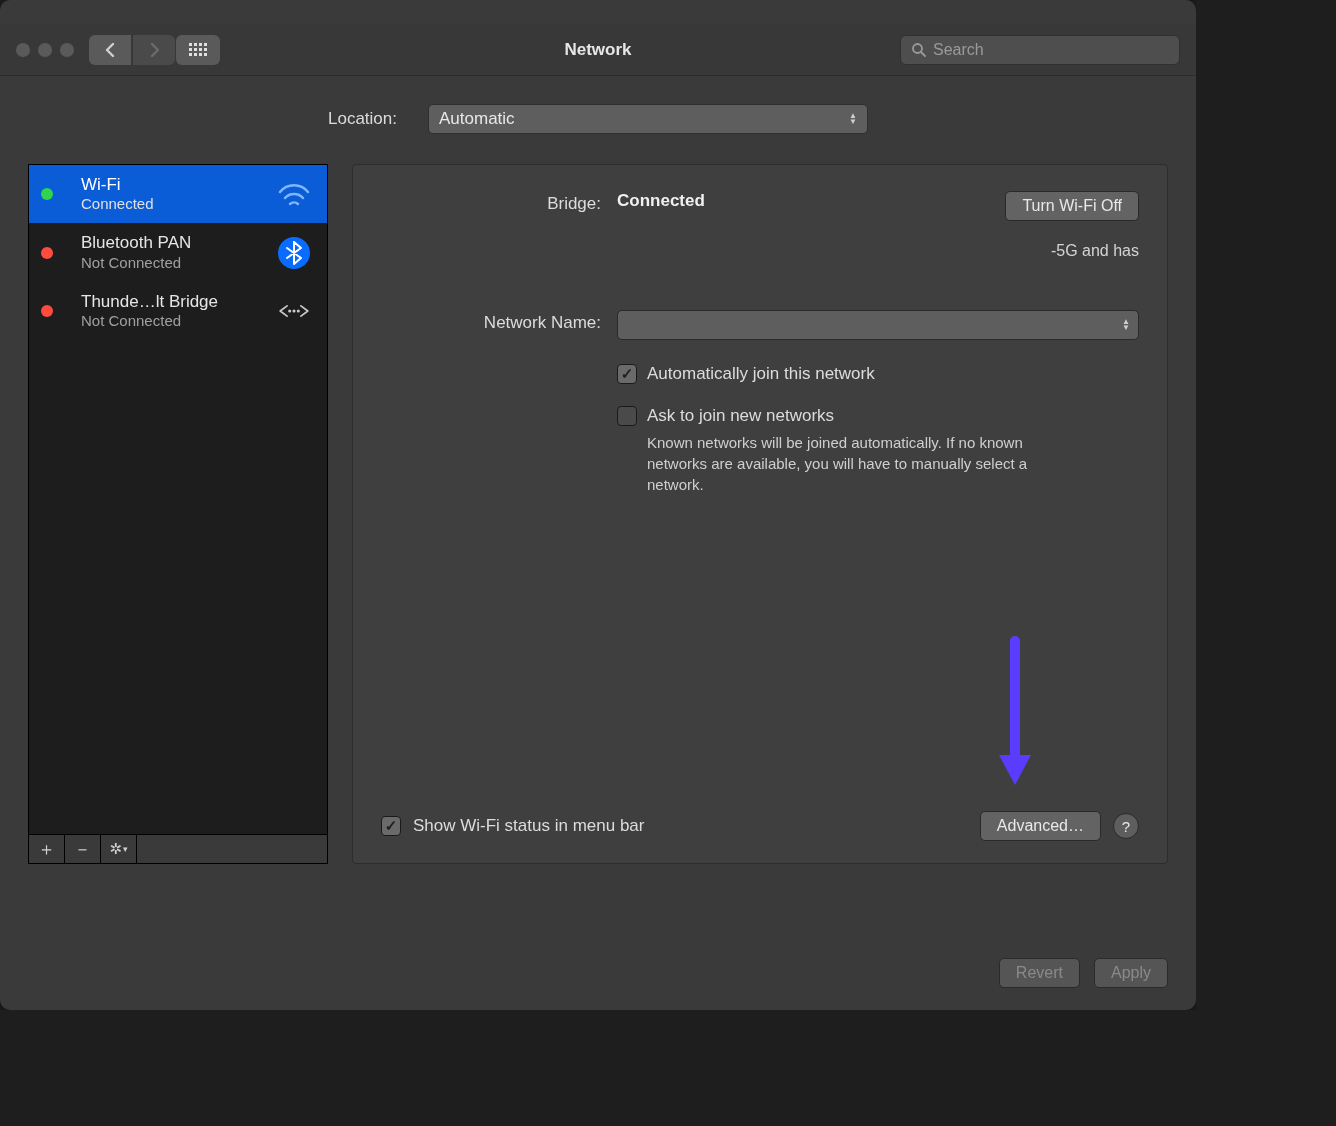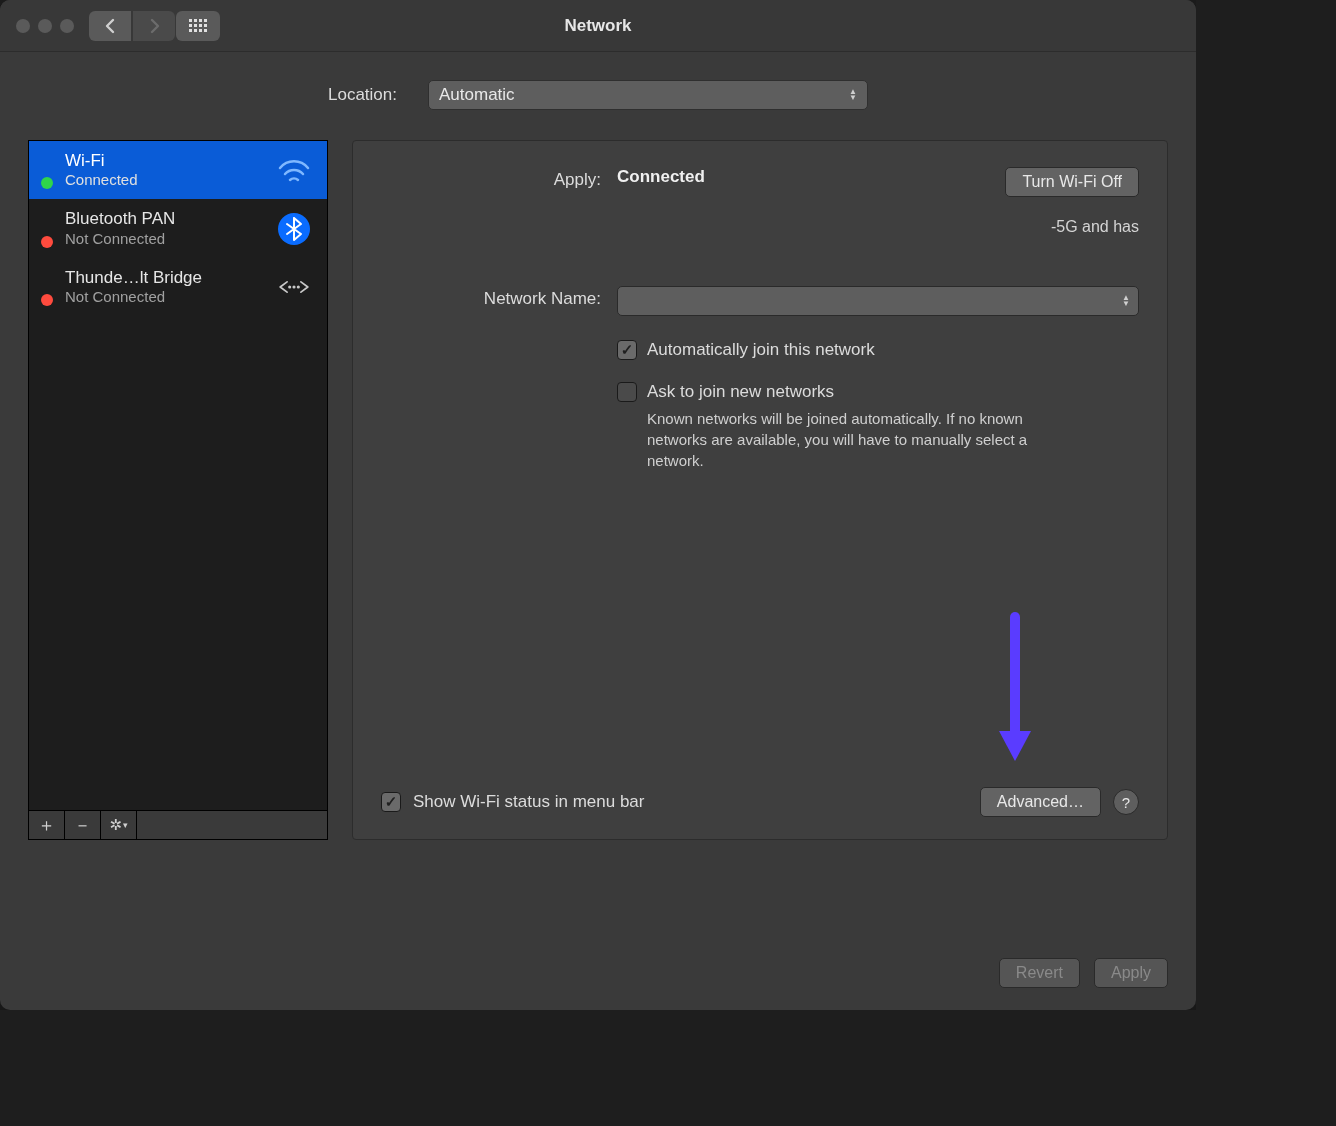--- a/index.html
+++ b/index.html
@@ -1,18 +1,18 @@
 <!DOCTYPE html>
 <html><head>
 <meta charset="utf-8">
 <style>
   * { box-sizing: border-box; margin: 0; padding: 0; font-family: -apple-system, "Helvetica Neue", Arial, sans-serif; }
   body { background: #1e1e1e; width: 1196px; height: 1010px; overflow: hidden; }
   .window { width: 1196px; height: 1010px; background: #3a3a3a; border-radius: 10px; box-shadow: 0 10px 40px rgba(0,0,0,0.5); position: relative; overflow: hidden; }
-  .titlebar { height: 52px; background: #383838; display: flex; align-items: center; padding: 0 16px; border-bottom: 1px solid #2c2c2c; gap: 1px; }
+  .titlebar { height: 52px; background: #383838; display: flex; align-items: center; padding: 0 16px; border-bottom: 1px solid #2c2c2c; gap: 1px; margin-top: 24px; }
   .traffic-lights { display: flex; gap: 8px; margin-right: 14px; }
   .tl { width: 14px; height: 14px; border-radius: 50%; background: #5a5a5a; }
   .nav-group { display: flex; gap: 2px; }
   .nav-btn { width: 42px; height: 30px; background: #5a5a5a; border: none; border-radius: 6px; display: flex; align-items: center; justify-content: center; color: #c6c6c6; font-size: 18px; }
   .nav-btn.left { border-top-right-radius: 0; border-bottom-right-radius: 0; }
   .nav-btn.right { border-top-left-radius: 0; border-bottom-left-radius: 0; background: #4a4a4a; color: #6c6c6c; }
   .grid-btn { width: 44px; height: 30px; background: #5a5a5a; border: none; border-radius: 6px; display: flex; align-items: center; justify-content: center; color: #e0e0e0; }
   .grid-icon { display: grid; grid-template-columns: repeat(4, 3px); grid-template-rows: repeat(3, 3px); gap: 2px; }
   .grid-icon span { background: #e0e0e0; width: 3px; height: 3px; }
   .window-title { position: absolute; left: 50%; transform: translateX(-50%); color: #e6e6e6; font-size: 17px; font-weight: 600; }
@@ -23,21 +23,21 @@
 
   .content { padding: 28px 28px 22px 28px; }
   .location-row { display: flex; align-items: center; justify-content: center; gap: 31px; margin-bottom: 30px; }
   .location-label { color: #dcdcdc; font-size: 17px; }
   .location-select { width: 440px; height: 30px; background: #5e5e5e; border: 1px solid #2f2f2f; border-radius: 5px; color: #e8e8e8; font-size: 17px; padding: 0 10px; display: flex; align-items: center; justify-content: space-between; }
   .stepper { display: flex; flex-direction: column; line-height: 6px; font-size: 8px; color: #d0d0d0; }
 
   .main-area { display: flex; gap: 24px; }
   .sidebar { width: 300px; display: flex; flex-direction: column; }
   .interface-list { flex: 1; background: #1d1d1d; border: 1px solid #000; border-bottom: none; height: 670px; }
-  .iface { display: flex; align-items: flex-end; padding: 10px 14px 10px 12px; gap: 12px; position: relative; }
+  .iface { display: flex; align-items: center; padding: 10px 14px 10px 12px; gap: 28px; position: relative; }
   .iface.selected { background: #0a5cd7; }
   .dot { width: 12px; height: 12px; border-radius: 50%; flex-shrink: 0; }
   .dot.green { background: #2fd54b; }
   .dot.red { background: #ff4b3e; }
   .iface-text { flex: 1; min-width: 0; }
   .iface-name { color: #fff; font-size: 17px; line-height: 1.2; white-space: nowrap; overflow: hidden; text-overflow: ellipsis; }
   .iface-status { color: #e0e0e0; font-size: 15px; line-height: 1.2; }
   .iface:not(.selected) .iface-name { color: #e6e6e6; }
   .iface:not(.selected) .iface-status { color: #a0a0a0; }
   .iface-icon { width: 38px; height: 38px; display: flex; align-items: center; justify-content: center; flex-shrink: 0; }
@@ -109,20 +109,27 @@
           <span></span>
           <span></span>
           <span></span>
         <span></span>
           <span></span>
           <span></span>
           <span></span>
       </span>
     </button>
     <div class="window-title">Network</div>
+    <div class="search-field">
+      <svg width="16" height="16" viewBox="0 0 16 16">
+          <circle cx="6.5" cy="6.5" r="4.5" stroke="#9a9a9a" stroke-width="1.8" fill="none"></circle>
+          <line x1="10" y1="10" x2="14" y2="14" stroke="#9a9a9a" stroke-width="1.8" stroke-linecap="round"></line>
+        </svg>
+      <input type="text" placeholder="Search" style="">
+    </div>
   </div>
 
   <div class="content">
 
     <div class="location-row">
       <span class="location-label">Location:</span>
       <div class="location-select">
         <span>Automatic</span>
         <span class="stepper">
             <span>▲</span>
@@ -194,21 +201,21 @@
               <span>✲</span>
               <span style="font-size:9px;">▾</span>
             </button>
           <div style="flex:1; border:none;"></div>
         </div>
       </div>
 
       <div class="detail">
 
         <div class="row turnoff-row">
-          <div class="row-label">Apply:</div>
+          <div class="row-label">Bridge:</div>
           <div class="row-content" style="display:flex; gap:20px; align-items:flex-start;">
             <div style="flex:0 0 auto;">
               <div class="status-connected">Connected</div>
             </div>
             <div style="margin-left:auto; text-align:right;">
               <button class="btn">Turn Wi-Fi Off</button>
               <div class="status-right">-5G and has</div>
             </div>
           </div>
         </div>

